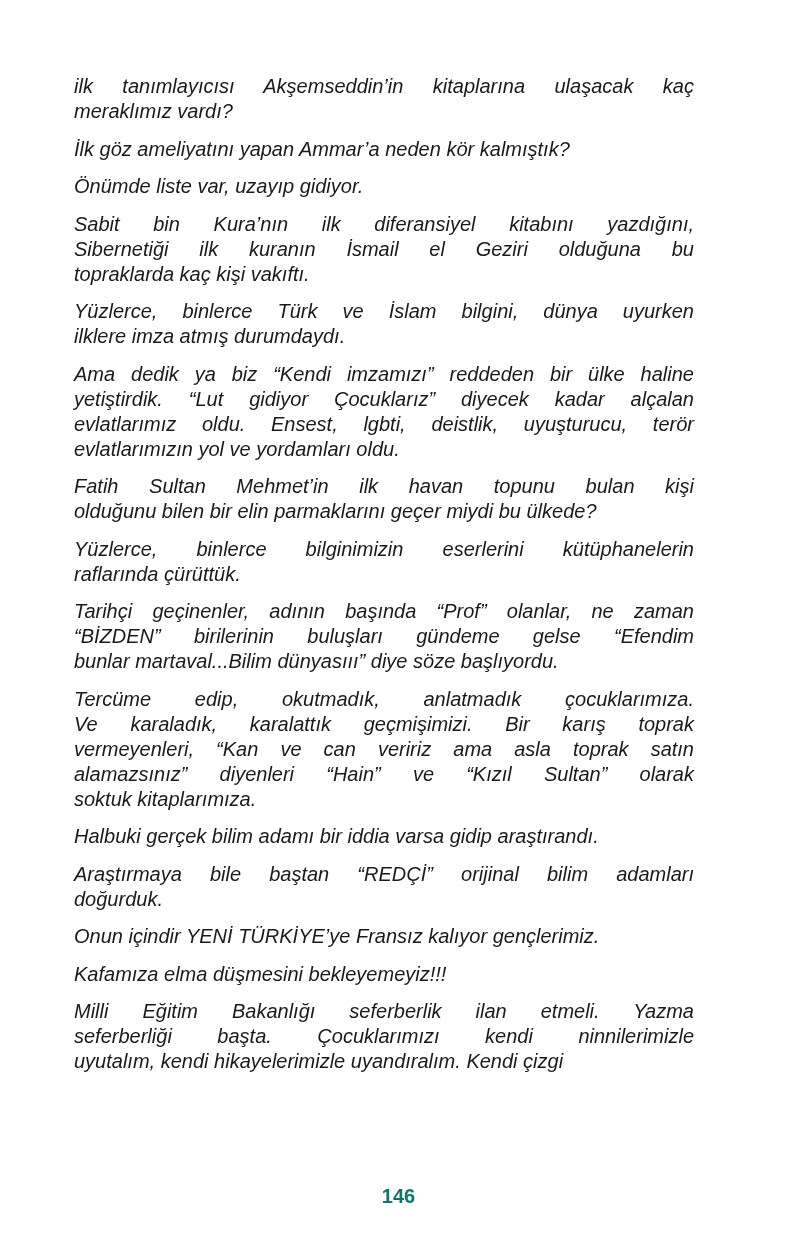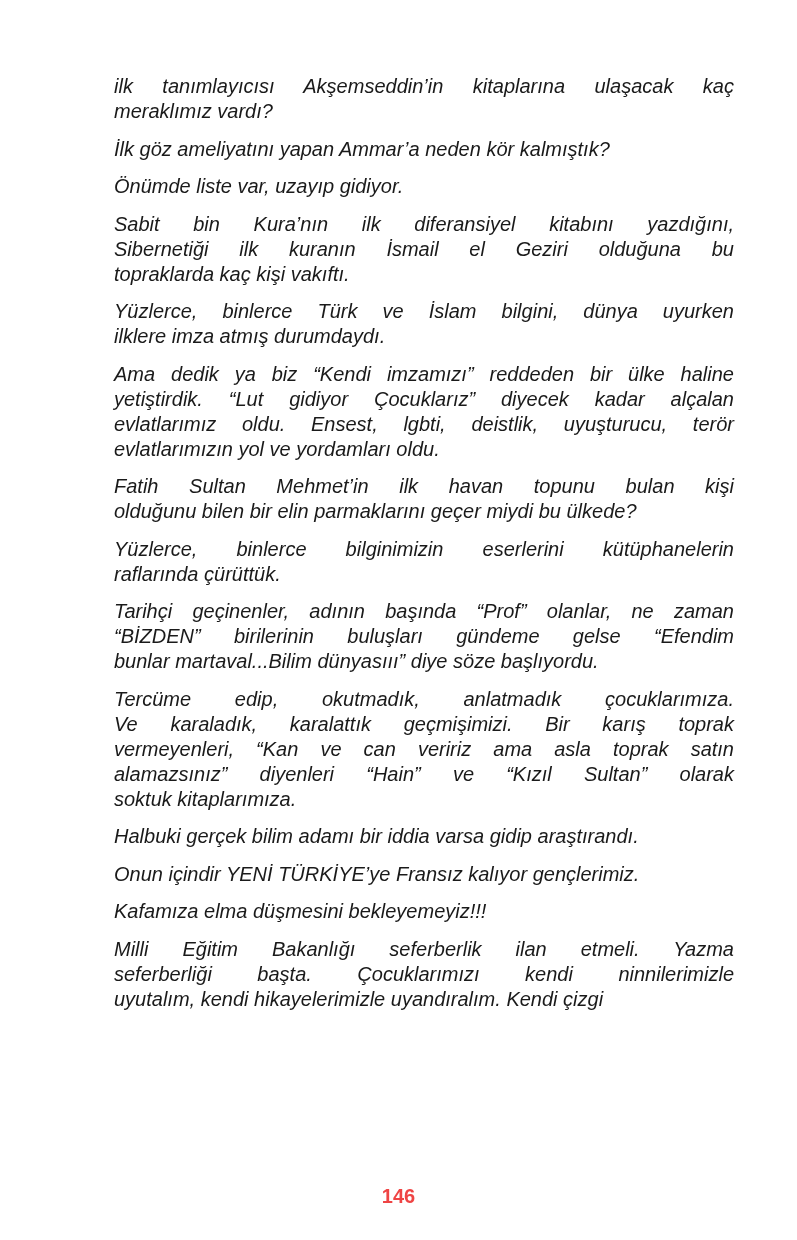--- a/index.html
+++ b/index.html
@@ -17,42 +17,41 @@
   }
   .text-block {
     position: absolute;
     left: 74px;
     top: 74px;
     width: 620px;
     color: #1a1a1a;
     font-style: italic;
     font-size: 20px;
     line-height: 25px;
-    margin-left: 40px;
   }
   .para {
     margin: 0 0 12.5px 0;
     padding: 0;
   }
   .line {
     display: block;
     text-align: left;
     white-space: normal;
   }
   .line.full {
     text-align: justify;
     text-align-last: justify;
   }
   .page-number {
     position: absolute;
     left: 0;
     top: 1184px;
     width: 100%;
     text-align: center;
-    color: #ef4444;
+    color: #0f766e;
     font-style: normal;
     font-weight: bold;
     font-size: 20px;
     line-height: 24px;
   }
 </style>
 </head>
 <body>
 
 <div class="page">
@@ -99,20 +98,24 @@
         <span class="line full">Tercüme edip, okutmadık, anlatmadık çocuklarımıza.</span>
         <span class="line full">Ve karaladık, karalattık geçmişimizi. Bir karış toprak</span>
         <span class="line full">vermeyenleri, “Kan ve can veririz ama asla toprak satın</span>
         <span class="line full">alamazsınız” diyenleri “Hain” ve “Kızıl Sultan” olarak</span>
         <span class="line">soktuk kitaplarımıza.</span>
       </p>
       <p class="para">
         <span class="line">Halbuki gerçek bilim adamı bir iddia varsa gidip araştırandı.</span>
       </p>
       <p class="para">
+        <span class="line full">Araştırmaya bile baştan “REDÇİ” orijinal bilim adamları</span>
+        <span class="line">doğurduk.</span>
+      </p>
+      <p class="para">
         <span class="line">Onun içindir YENİ TÜRKİYE’ye Fransız kalıyor gençlerimiz.</span>
       </p>
       <p class="para">
         <span class="line">Kafamıza elma düşmesini bekleyemeyiz!!!</span>
       </p>
       <p class="para">
         <span class="line full">Milli Eğitim Bakanlığı seferberlik ilan etmeli. Yazma</span>
         <span class="line full">seferberliği başta. Çocuklarımızı kendi ninnilerimizle</span>
         <span class="line">uyutalım, kendi hikayelerimizle uyandıralım. Kendi çizgi</span>
       </p>

